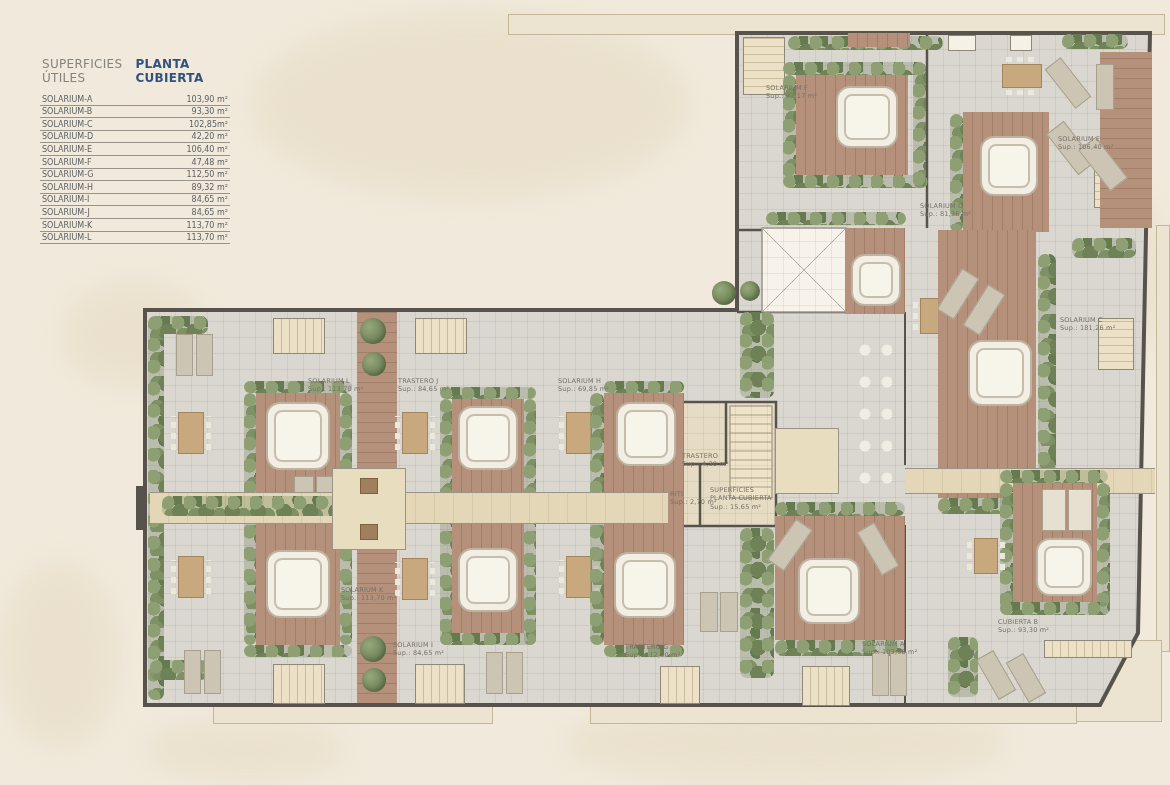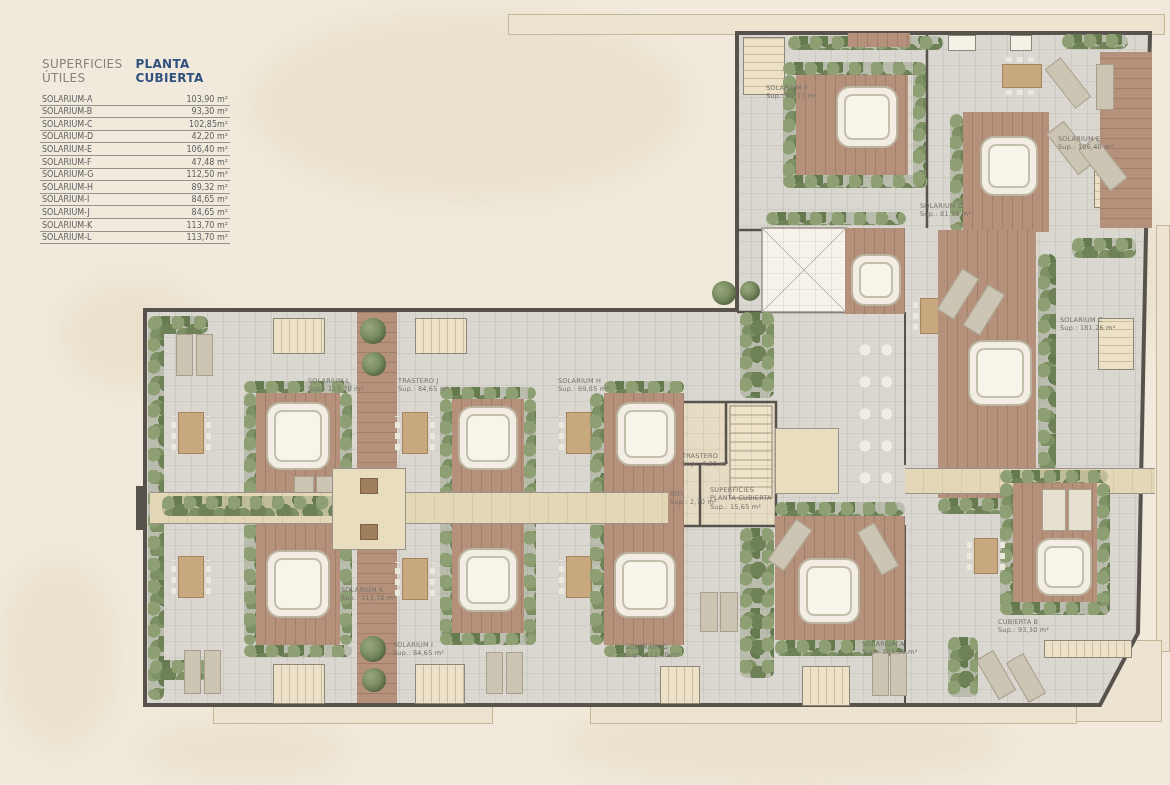--- a/index.html
+++ b/index.html
@@ -294,21 +294,21 @@
   </div>
 <div class="lbl" style="left:998px;top:618px;">
   <span>CUBIERTA B</span>
     <span>Sup.: 93,30 m²</span>
   </div>
 <div class="lbl" style="left:862px;top:640px;">
   <span>SOLARIUM A</span>
     <span>Sup.: 103,90 m²</span>
   </div>
 <div class="lbl" style="left:625px;top:643px;">
-  <span>SOLARIUM G</span>
+  <span>TRASTERO G</span>
     <span>Sup.: 112,50 m²</span>
   </div>
 <div class="lbl" style="left:393px;top:641px;">
   <span>SOLARIUM I</span>
     <span>Sup.: 84,65 m²</span>
   </div>
 <div class="lbl" style="left:312px;top:586px;margin-left:29px;">
   <span>SOLARIUM K</span>
     <span>Sup.: 113,70 m²</span>
   </div>

